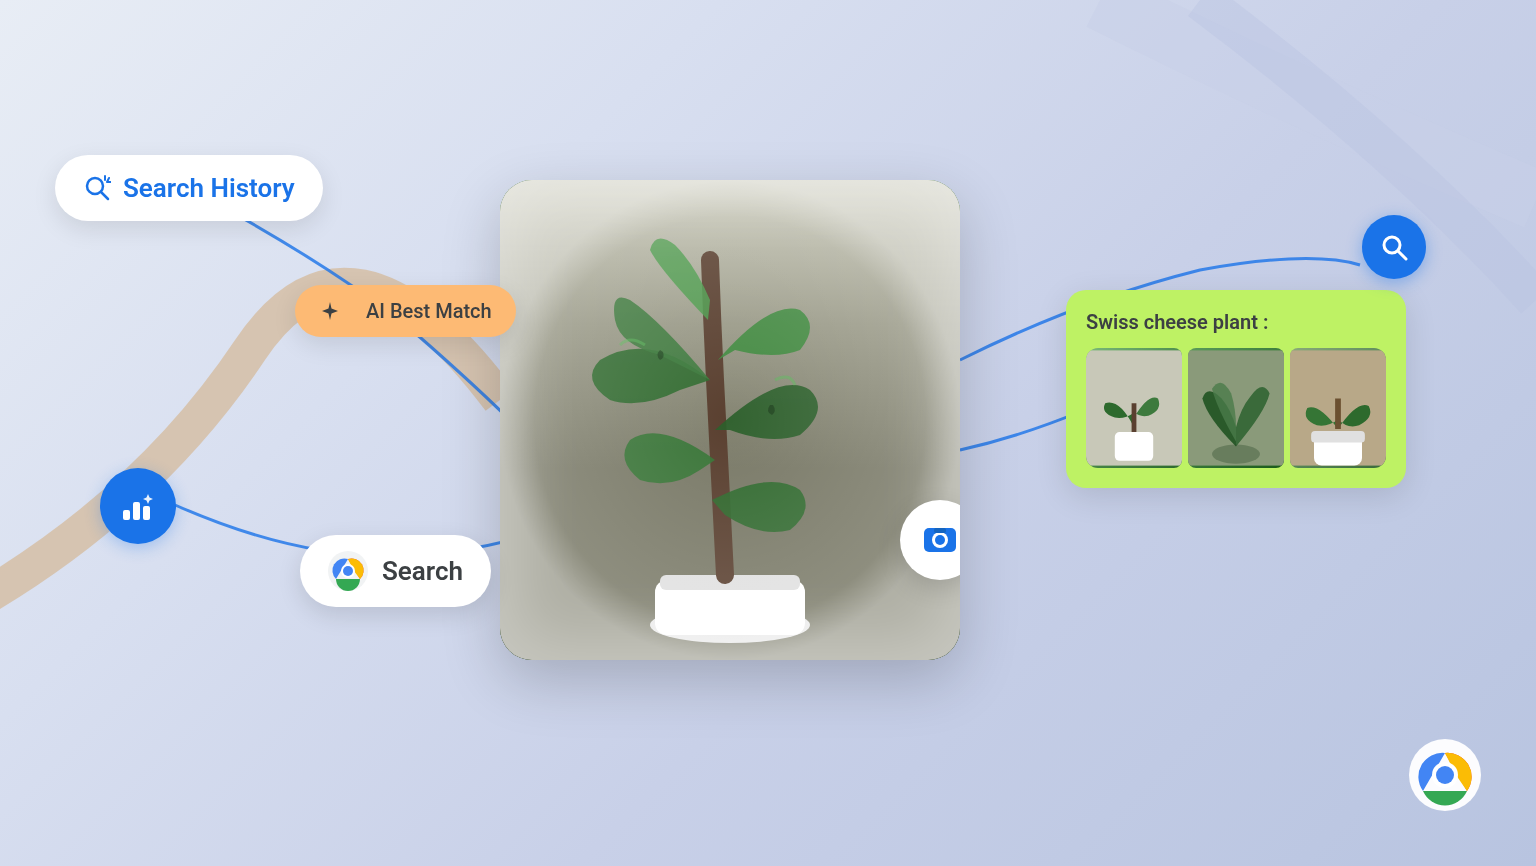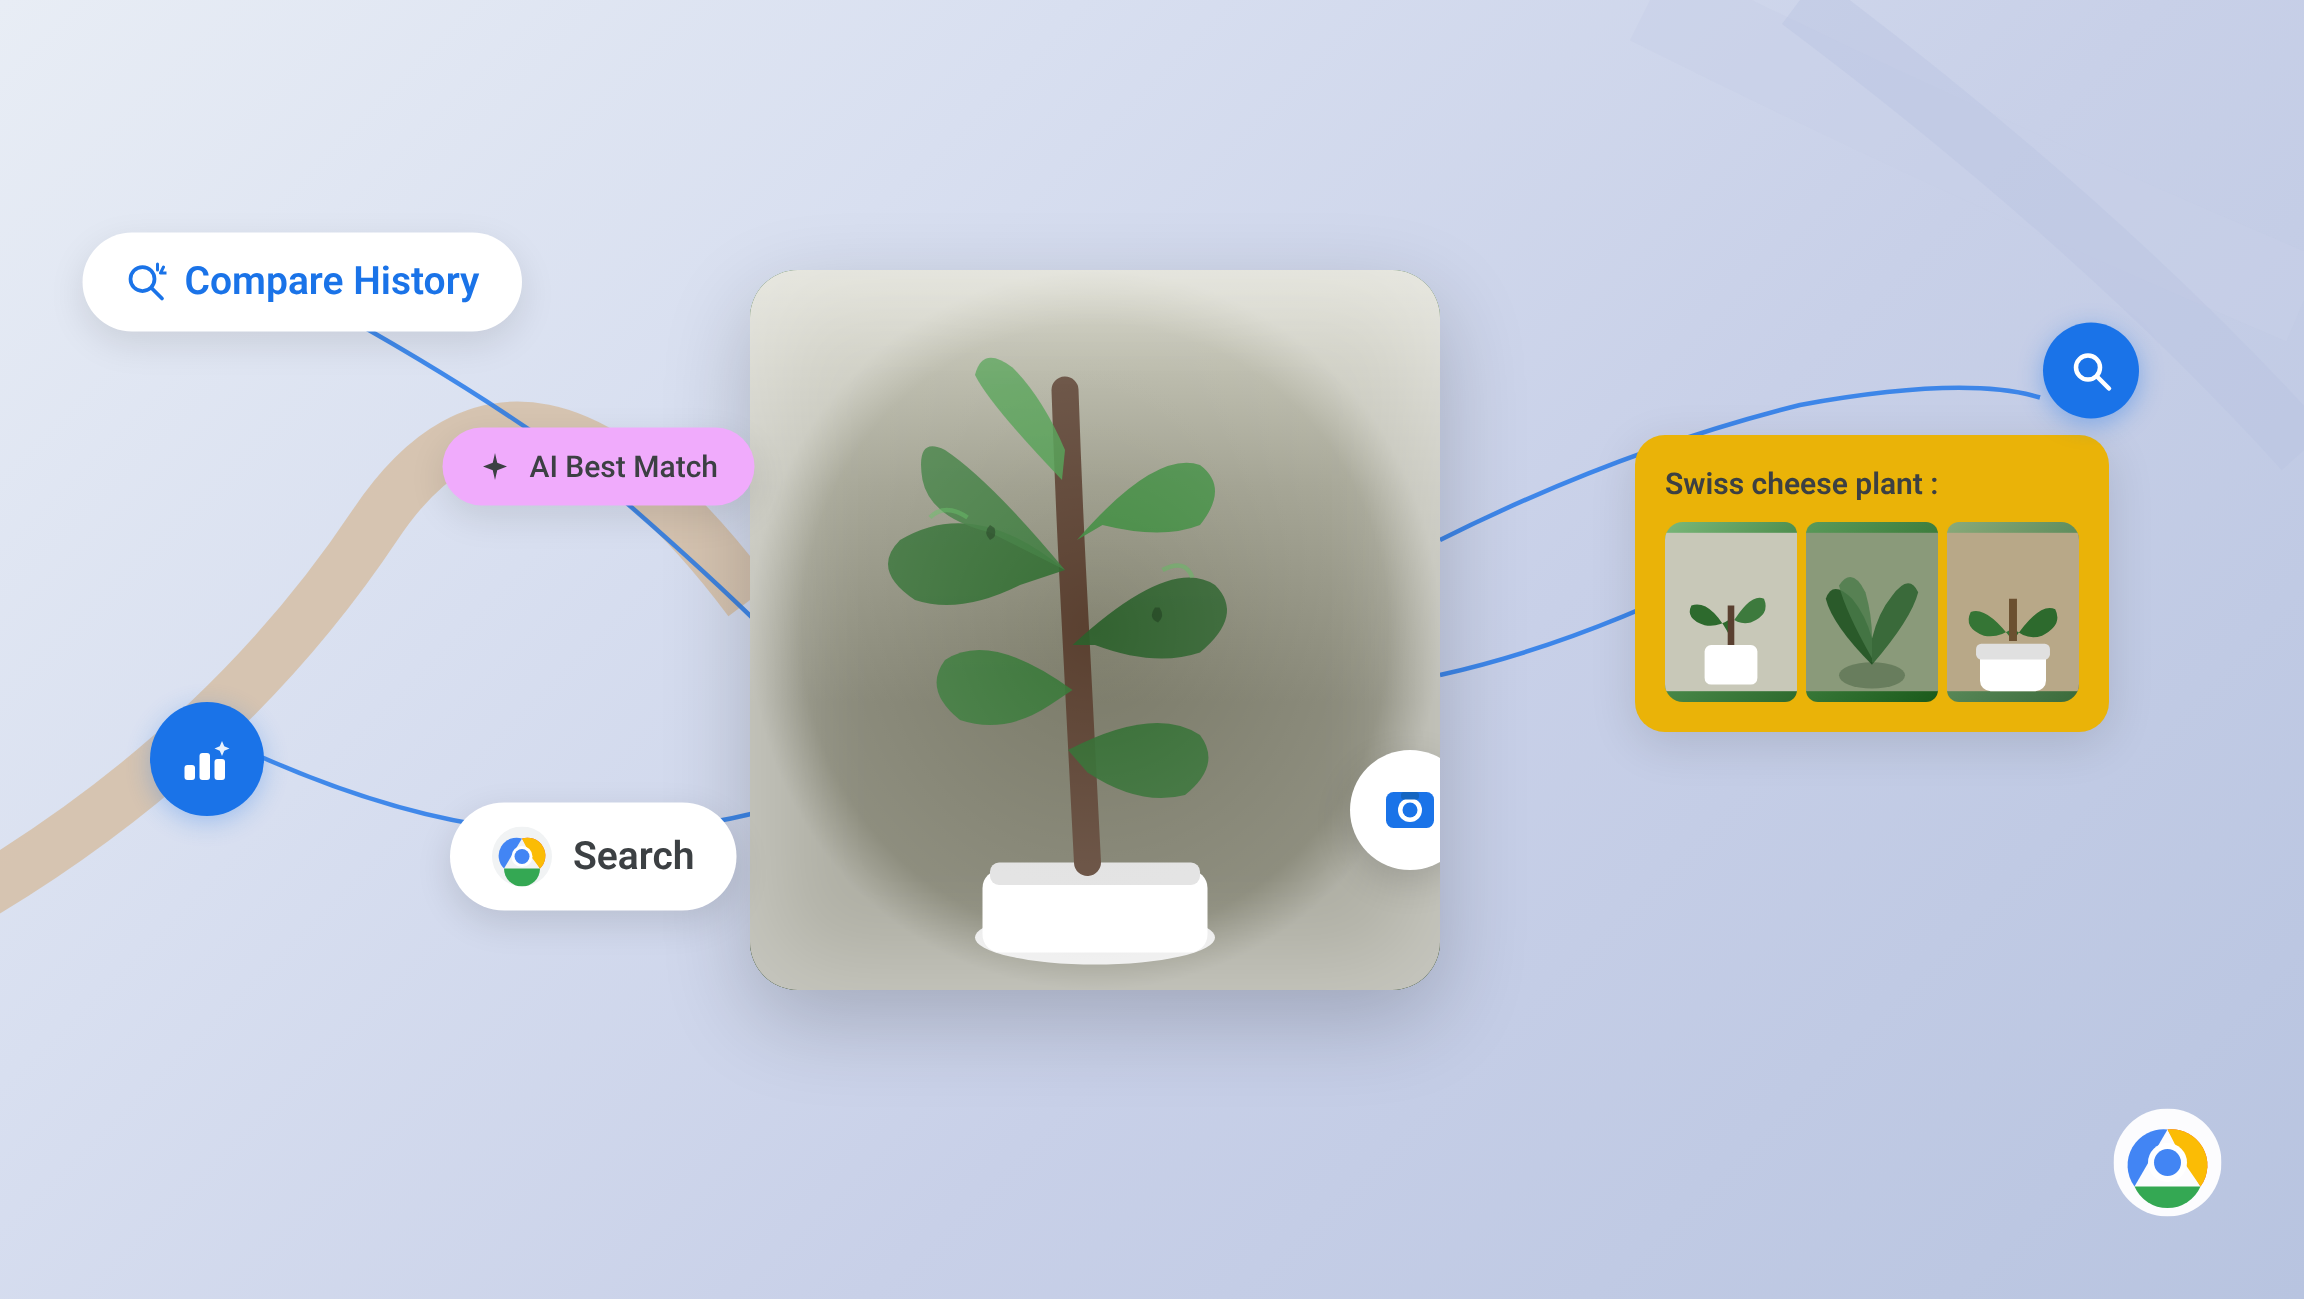--- a/index.html
+++ b/index.html
@@ -81,26 +81,26 @@
       font-size: 26px;
       font-weight: 600;
       color: #1a73e8;
     }
 
     
     .ai-best-match-pill {
       position: absolute;
       left: 295px;
       top: 285px;
-      background: #f0abfc;
+      background: #fdba74;
       border-radius: 50px;
       padding: 14px 24px;
       display: flex;
       align-items: center;
-      gap: 12px;
+      gap: 25px;
       box-shadow: 0 8px 24px rgba(0,0,0,0.1);
       white-space: nowrap;
       justify-content: space-between;
     }
 
     .ai-star-icon {
       width: 22px;
       height: 22px;
       color: #3c4043;
     }
@@ -136,22 +136,22 @@
       font-size: 26px;
       font-weight: 600;
       color: #3c4043;
     }
 
     
     .result-card {
       position: absolute;
       right: 130px;
       top: 290px;
-      width: 316px;
-      background: #eab308;
+      width: 340px;
+      background: #bef264;
       border-radius: 20px;
       padding: 20px;
       box-shadow: 0 8px 32px rgba(0,0,0,0.12);
     }
 
     .result-card-title {
       font-size: 20px;
       font-weight: 600;
       color: #3c4043;
       margin-bottom: 14px;
@@ -315,21 +315,21 @@
   </div>
 </div>
 
 <div class="search-history-pill">
   <svg class="search-history-icon" viewBox="0 0 28 28" xmlns="http://www.w3.org/2000/svg">
     <circle cx="12" cy="12" r="8" stroke="#1a73e8" stroke-width="2.5" fill="none"></circle>
     <line x1="18" y1="18" x2="25" y2="25" stroke="#1a73e8" stroke-width="2.5" stroke-linecap="round"></line>
 
     <path d="M26 4 L24 8 M22 2 L22 6 M28 8 L24 8" stroke="#1a73e8" stroke-width="2" stroke-linecap="round"></path>
   </svg>
-  <span class="search-history-text">Compare History</span>
+  <span class="search-history-text">Search History</span>
 </div>
 
 <div class="ai-best-match-pill">
   <svg class="ai-star-icon" viewBox="0 0 22 22" xmlns="http://www.w3.org/2000/svg">
     <path d="M11 2 L12.5 8.5 L19 11 L12.5 13.5 L11 20 L9.5 13.5 L3 11 L9.5 8.5 Z" fill="#3c4043"></path>
   </svg>
   <span class="ai-best-match-text">AI Best Match</span>
 </div>
 
 <div class="compare-pill">

